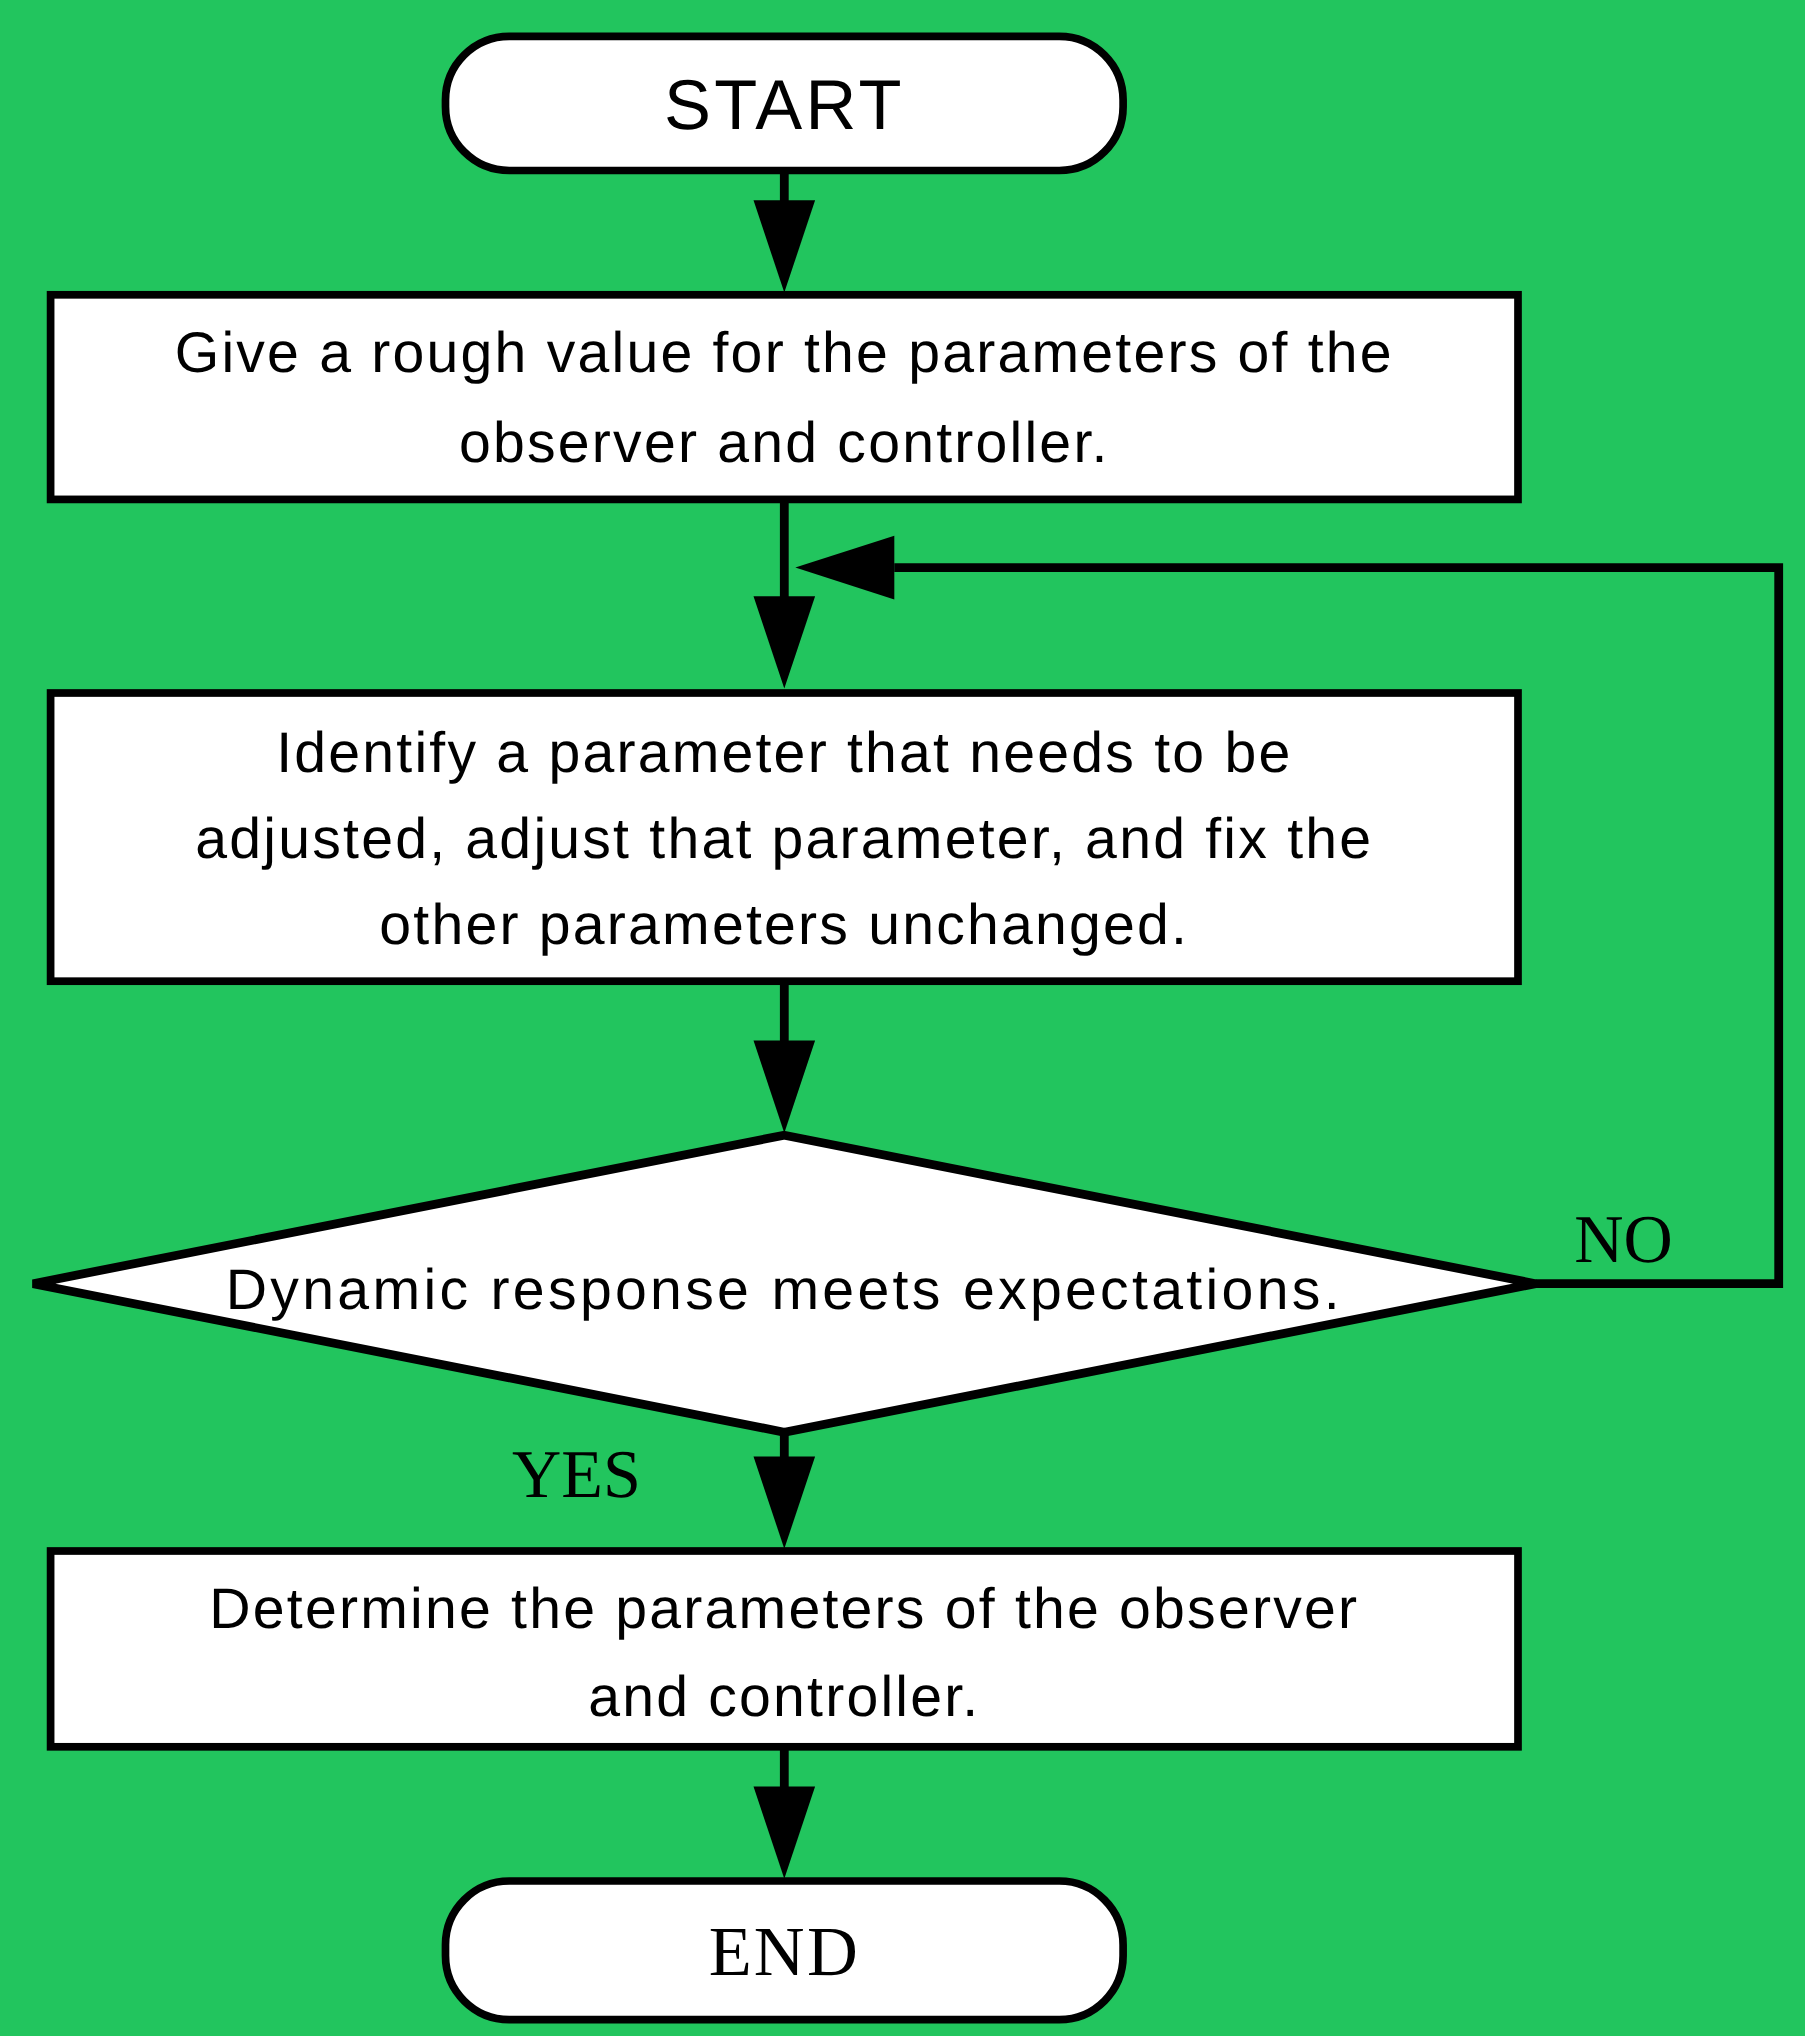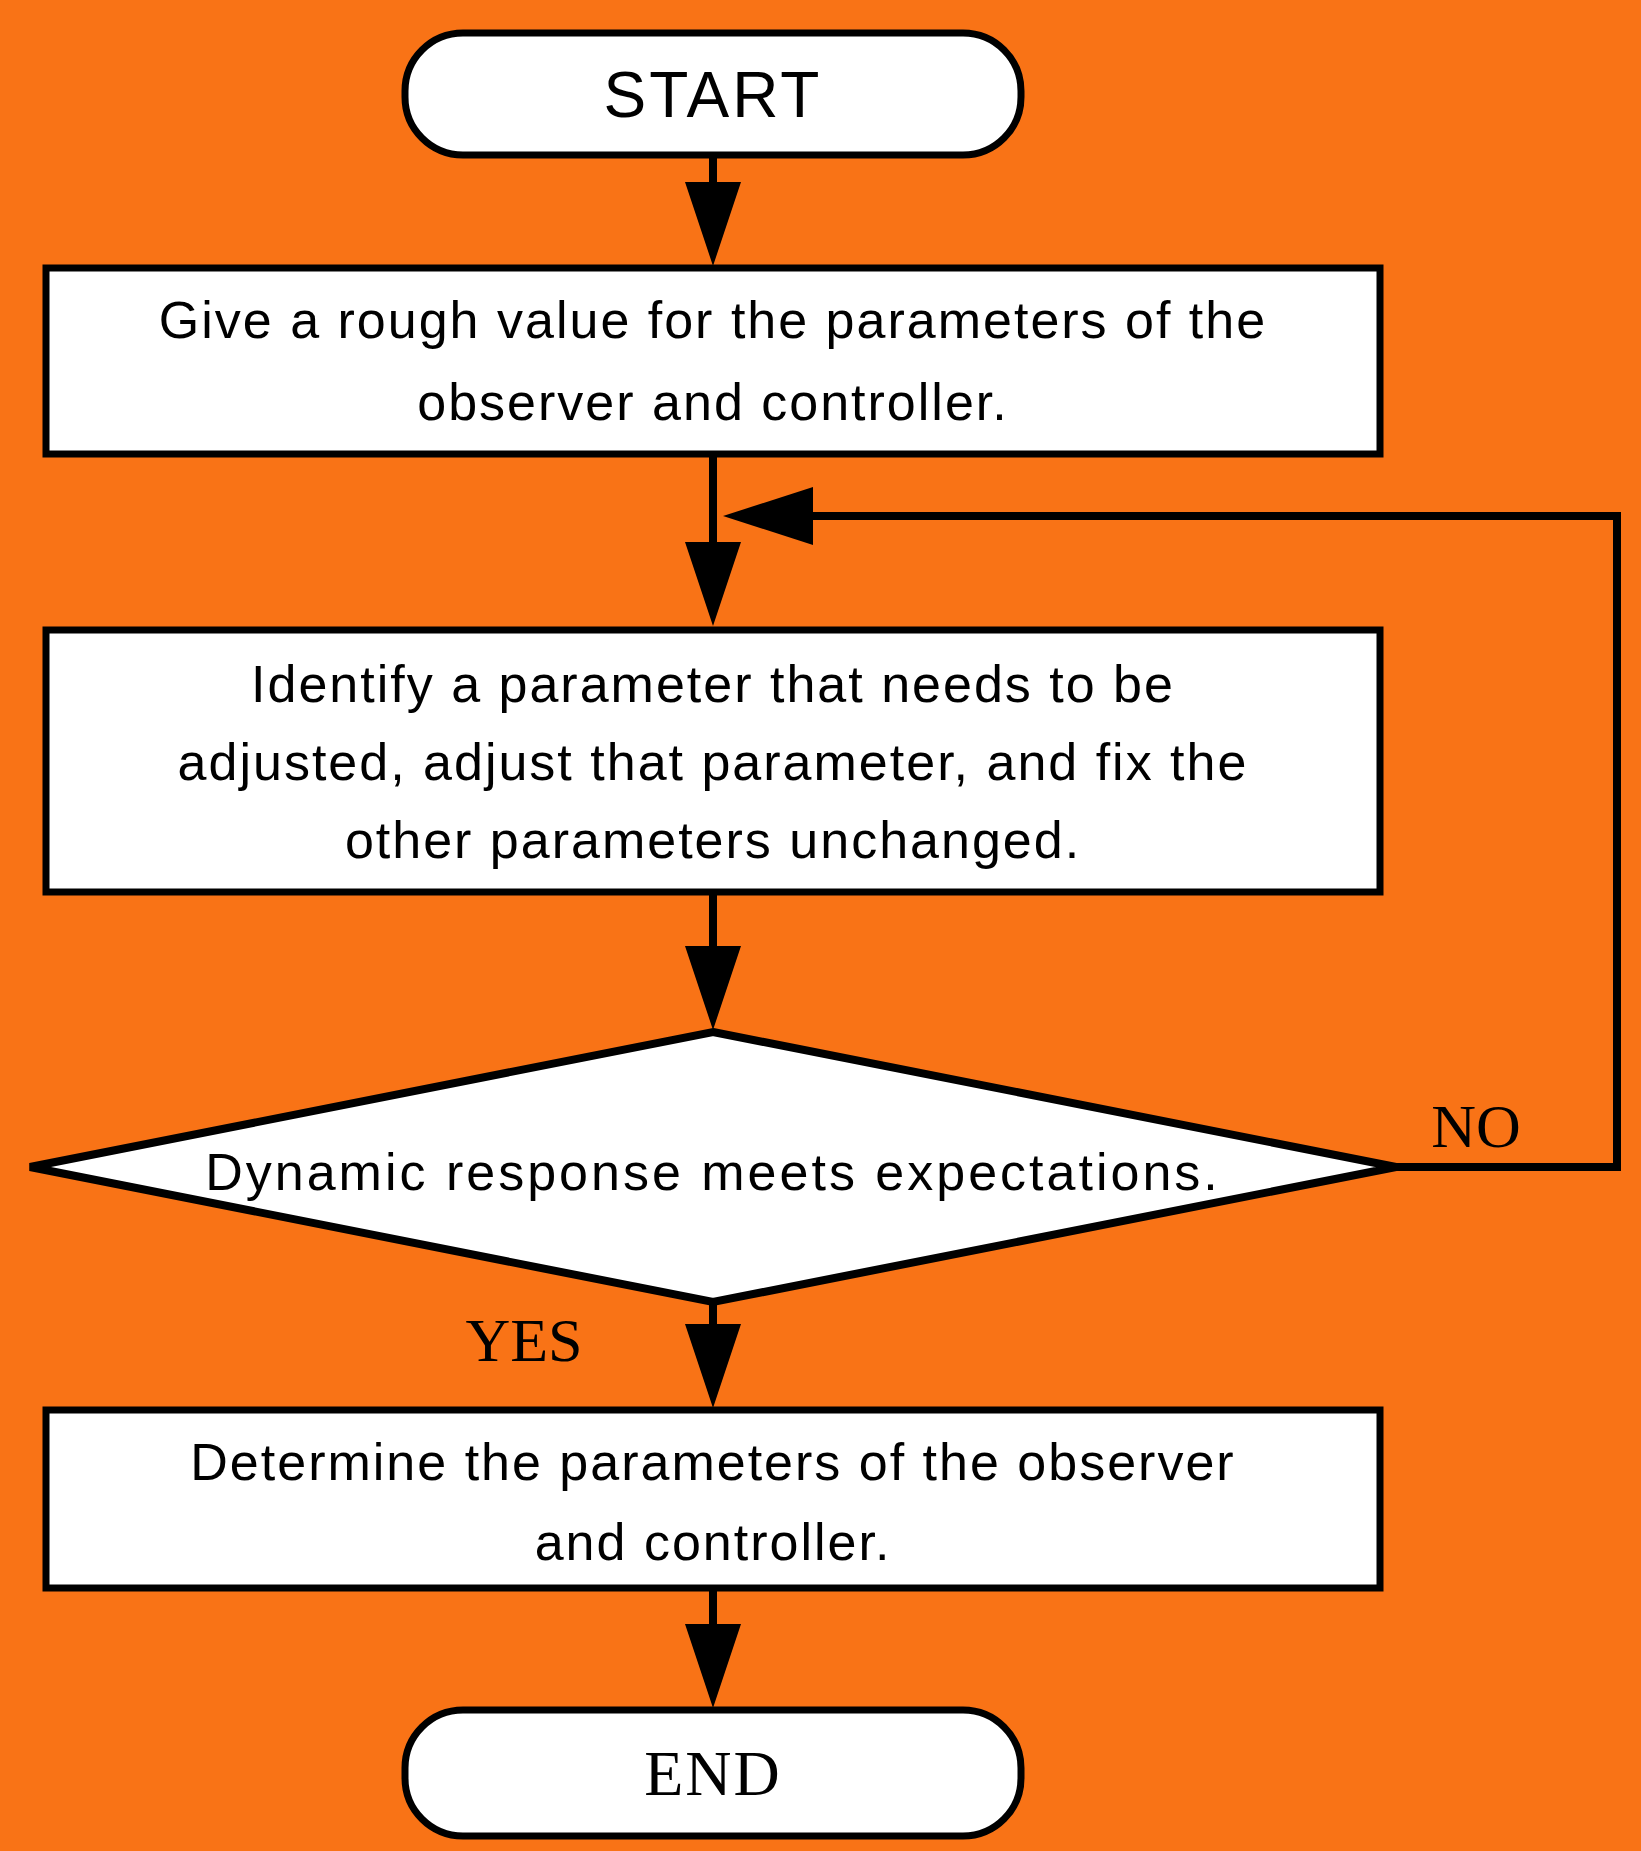--- a/index.html
+++ b/index.html
@@ -1,16 +1,16 @@
 <!DOCTYPE html>
 <html><head>
 <meta charset="utf-8">
 <style>
   html, body { margin: 0; padding: 0; background: #ffffff; }
-  .stage { width: 1641px; height: 1851px; position: relative; background: #f97316; }
+  .stage { width: 1641px; height: 1851px; position: relative; background: #22c55e; }
   svg { display: block; }
   text { fill: #000000; }
   .sans  { font-family: "Liberation Sans", sans-serif; }
   .serif { font-family: "Liberation Serif", serif; }
   .node-label   { font-size: 64px; letter-spacing: 3px; }
   .body-text    { font-size: 52px; letter-spacing: 2px; }
   .diamond-text { font-size: 52px; letter-spacing: 3px; }
   .branch-text  { font-size: 62px; }
   .end-text     { font-size: 64px; letter-spacing: 2px; }
 </style>

